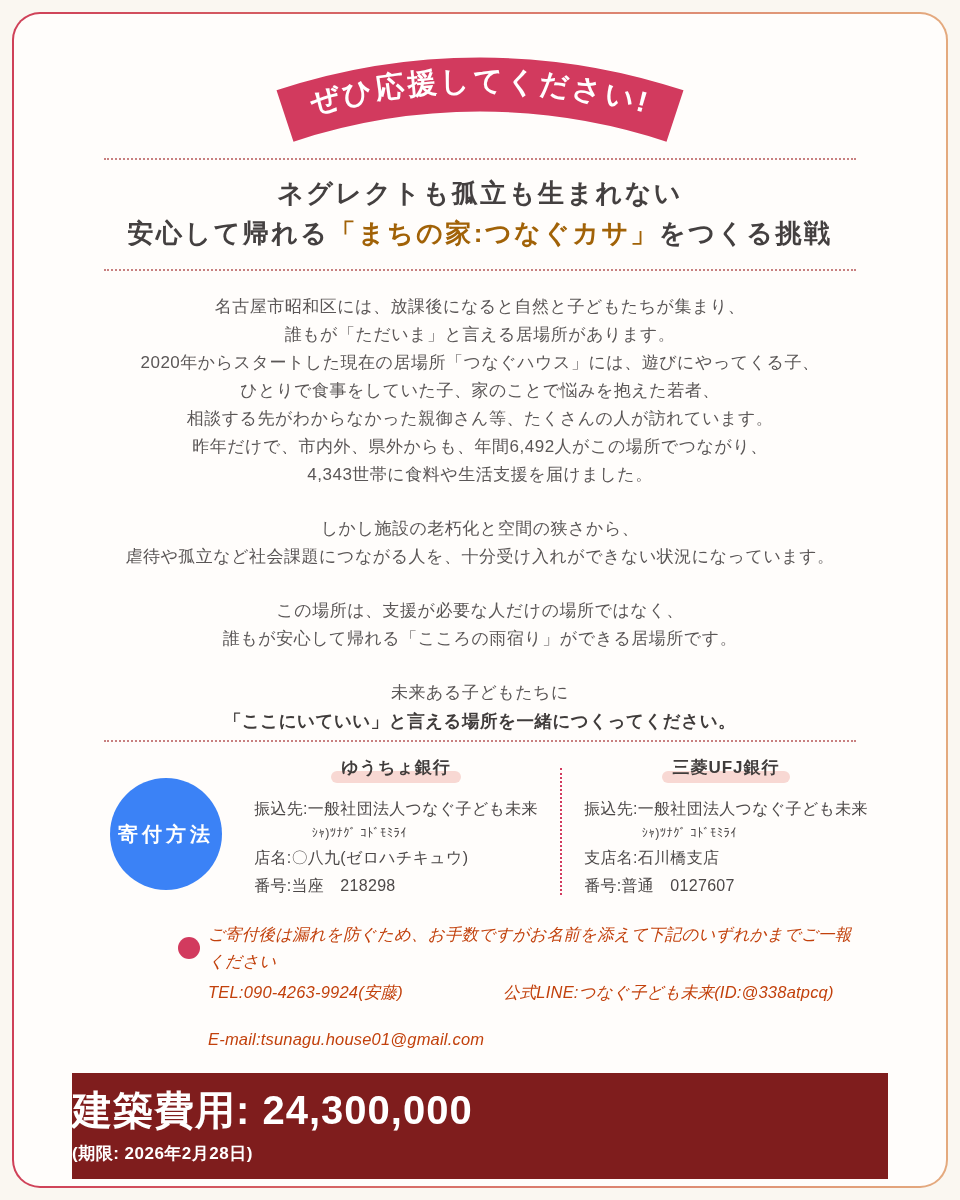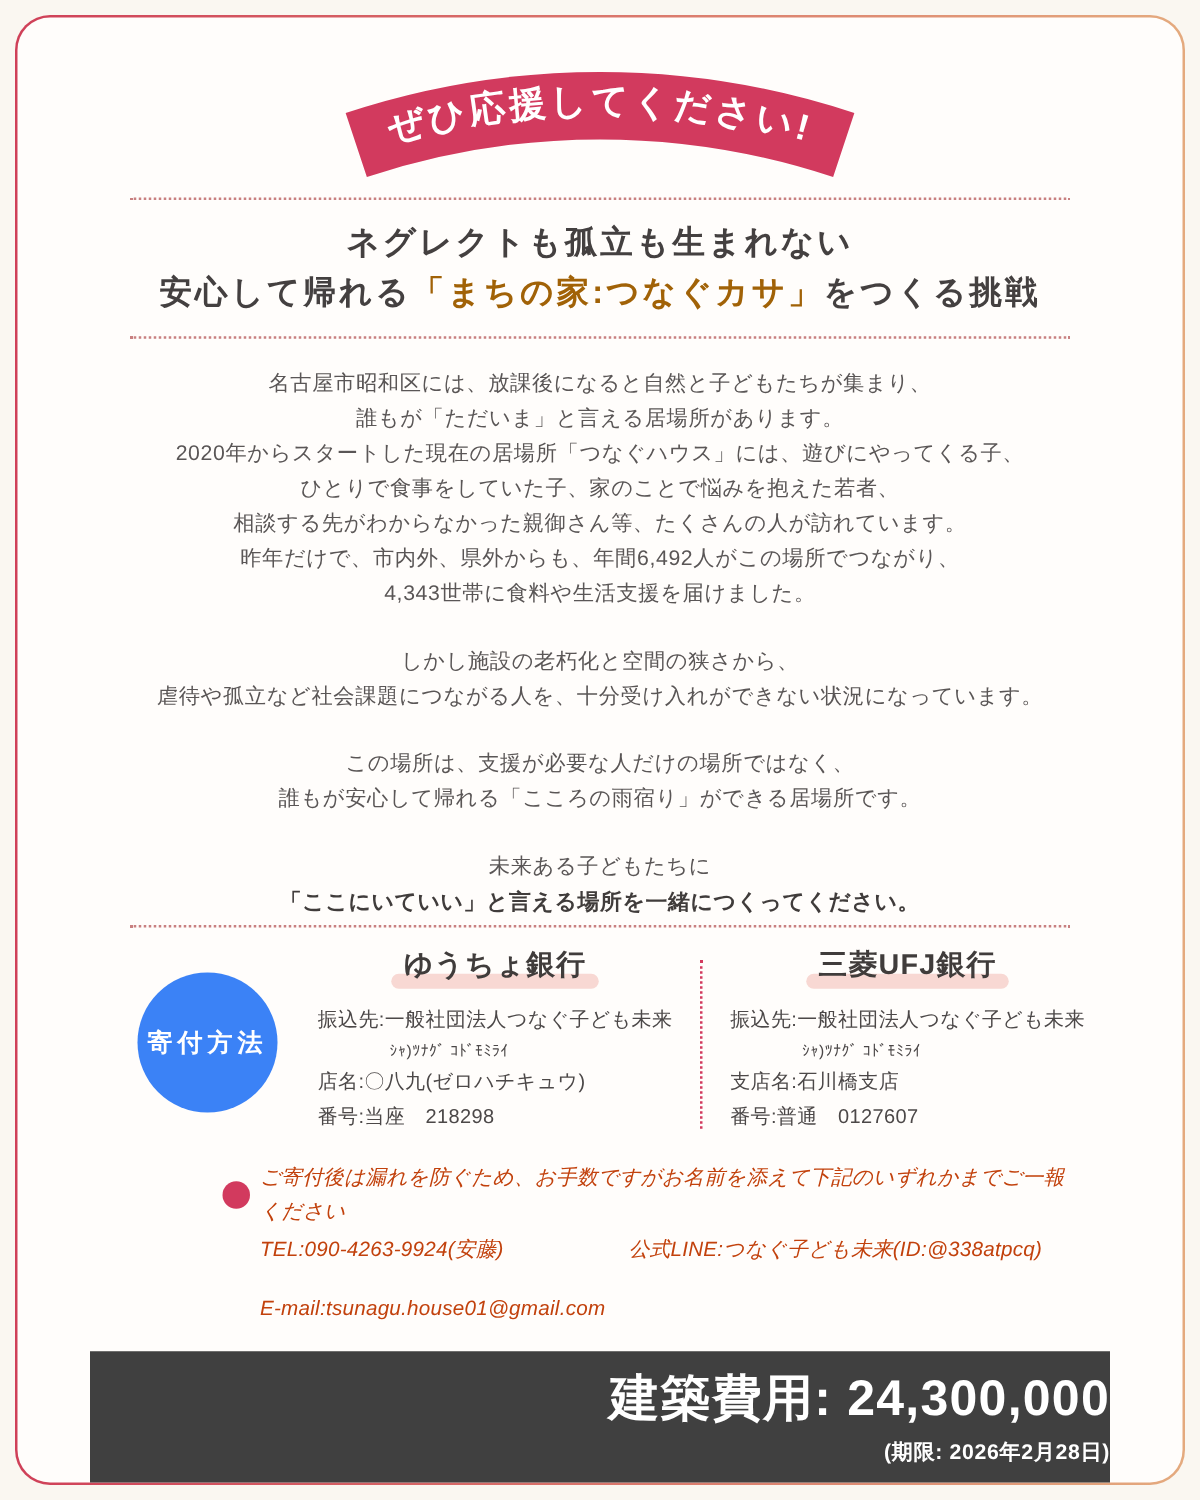--- a/index.html
+++ b/index.html
@@ -39,38 +39,38 @@
   
   .donation{display:flex;margin:12px 56px 0 96px;align-items:flex-start;}
   .badge-circle{
     width:112px;height:112px;border-radius:50%;background:#3b82f6;
     color:#fff;font-size:20px;font-weight:800;letter-spacing:4px;
     display:flex;align-items:center;justify-content:center;flex:none;margin-top:24px;
   }
   .banks{flex:1;display:flex;margin-left:10px;}
   .bank{flex:1;text-align:center;padding-top:2px;}
   .bank-name{
-    position:relative;display:inline-block;font-size:23px;font-weight:800;
+    position:relative;display:inline-block;font-size:17px;font-weight:800;
     color:#403c3b;letter-spacing:1px;z-index:0;
   }
   .bank-name::after{
     content:"";position:absolute;left:-10px;right:-10px;bottom:-4px;height:12px;
     background:#f8d8d3;border-radius:7px;z-index:-1;
   }
   .bank-rows{display:inline-block;text-align:left;margin-top:16px;font-size:16px;color:#4c4848;line-height:1.72;letter-spacing:.3px;}
   .bank-kana{font-size:12.5px;padding-left:4.6em;letter-spacing:.5px;}
   .bank-vdiv{border-left:2px dotted #d23a5e;align-self:stretch;margin:14px 0 4px;}
   
   .notice{margin:22px 80px 0 164px;font-size:16.5px;color:#c2410c;letter-spacing:.2px;line-height:1.6;font-style:italic;}
   .notice-row1{display:flex;align-items:center;}
   .bullet-dot{width:22px;height:22px;border-radius:50%;background:#d23a5e;flex:none;margin-right:8px;}
   .notice-row2{display:flex;gap:100px;margin-top:5px;padding-left:30px;}
   .notice-row3{margin-top:21px;padding-left:30px;}
   
-  .cost-banner{margin:20px 58px 0;background:#404040;color:#fff;text-align:right;padding:10px 0 14px;}
+  .cost-banner{margin:20px 58px 0;background:#7f1d1d;color:#fff;text-align:left;padding:10px 0 14px;}
   .cost-main{font-size:40px;font-weight:800;letter-spacing:1px;}
   .cost-deadline{font-size:17px;font-weight:600;margin-top:4px;letter-spacing:.5px;}
 </style>
 </head>
 <body>
 
 <div class="card-border">
   <div class="card">
 
     <div class="ribbon-wrap">

